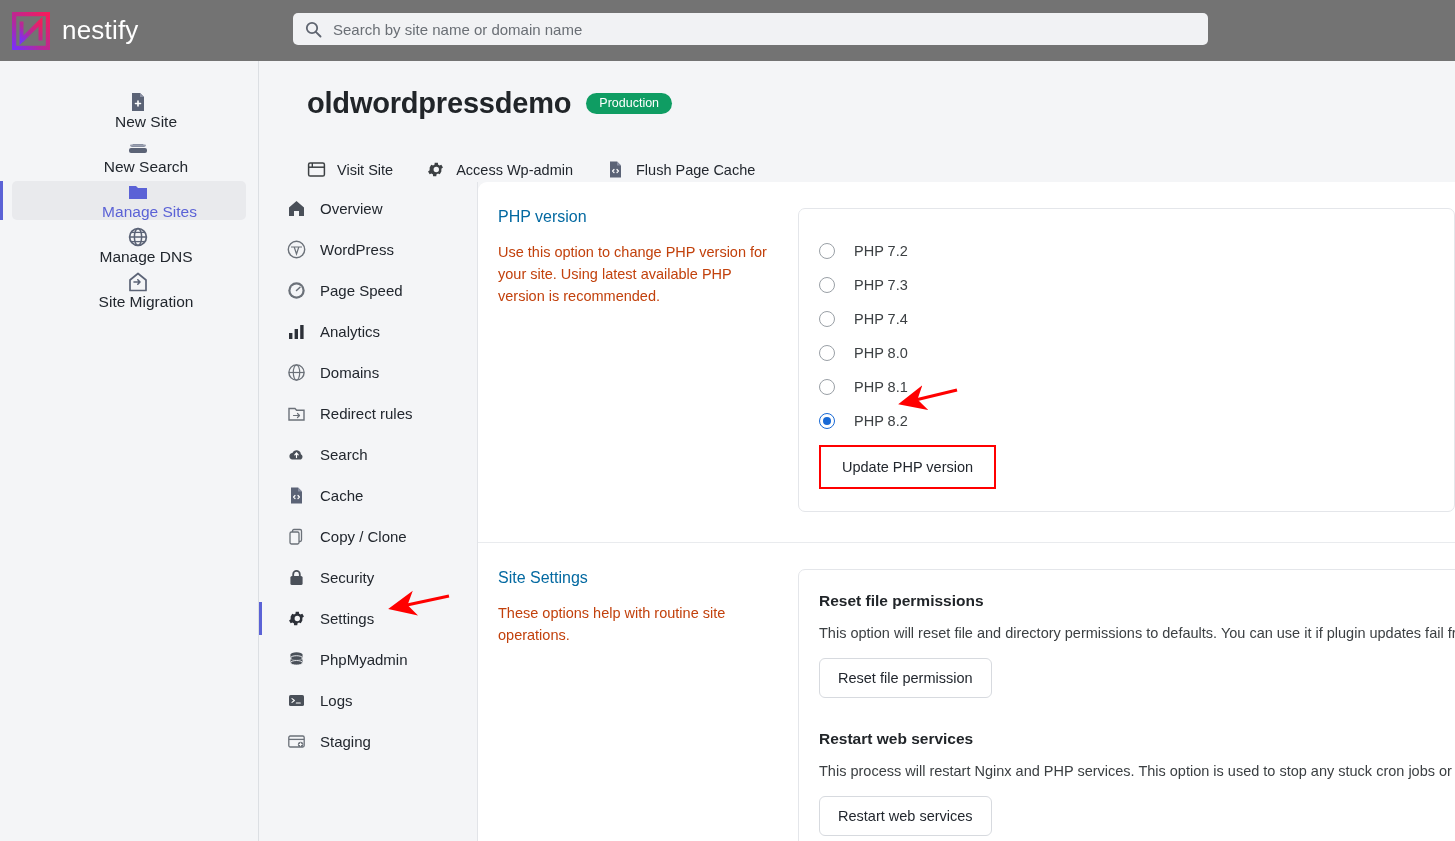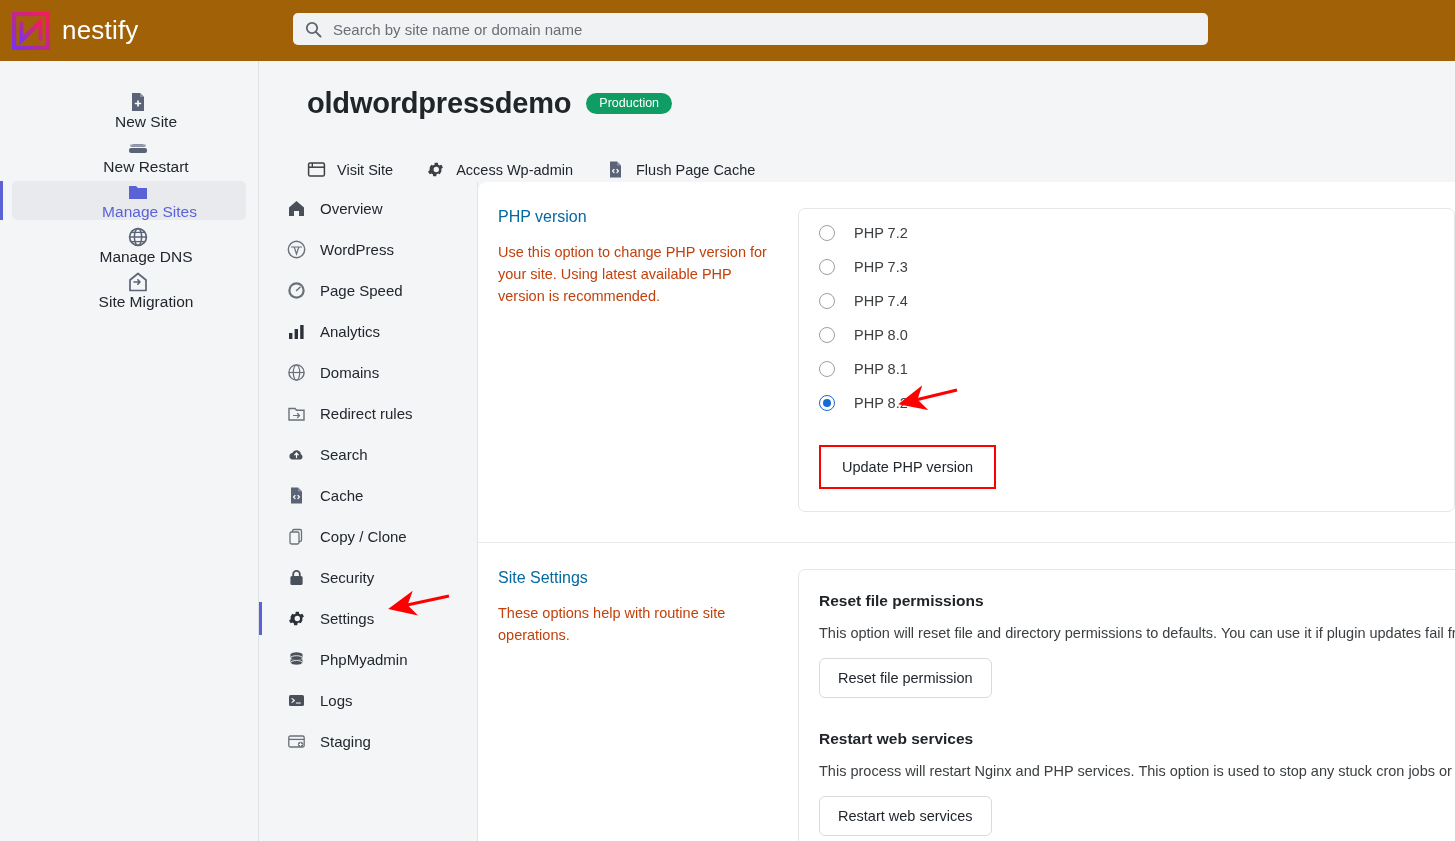--- a/index.html
+++ b/index.html
@@ -8,21 +8,21 @@
     overflow: hidden;
     background: #f4f5f7;
     font-family: "Liberation Sans", sans-serif;
     -webkit-font-smoothing: antialiased;
   }
 
   
   .topbar {
     position: absolute; top: 0; left: 0;
     width: 1455px; height: 61px;
-    background: #a16207;
+    background: #737373;
     display: flex; align-items: center;
   }
   .brand { display: flex; align-items: center; margin-left: 12px; }
   .logo-mark { width: 38px; height: 38px; position: relative; }
   .brand-name {
     color: #ffffff; font-size: 26px; letter-spacing: .2px;
     margin-left: 12px; font-weight: 400;
   }
   .search-wrap {
     position: absolute; left: 293px; top: 13px;
@@ -118,21 +118,21 @@
   .sec-left { width: 300px; flex: 0 0 300px; padding-right: 24px; }
   .sec-title { font-size: 16px; font-weight: 400; color: #0369a1; }
   .sec-desc { margin-top: 15px; font-size: 14.5px; line-height: 1.52; color: #c2410c; }
   .sec-right { flex: 1 1 auto; padding-right: 0px; }
 
   .box {
     border: 1px solid #e4e6ea; border-radius: 7px;
     padding: 16px 20px 22px 20px;
   }
 
-  .radio-row { display: flex; align-items: flex-start; height: 34px; }
+  .radio-row { display: flex; align-items: flex-end; height: 34px; }
   .radio {
     width: 16px; height: 16px; border-radius: 50%;
     border: 1.6px solid #9aa0a6; background: #fff;
     flex: 0 0 16px; position: relative; cursor: pointer;
   }
   .radio.on { border-color: #1769d6; border-width: 1.8px; }
   .radio.on::after {
     content: ""; position: absolute; left: 50%; top: 50%;
     width: 8px; height: 8px; margin: -4px 0 0 -4px;
     border-radius: 50%; background: #1769d6;
@@ -207,21 +207,21 @@
   </div>
 
   <div class="side-item">
     <span class="si-ico">
       <svg width="22" height="22" viewBox="0 0 22 22">
           <rect x="2" y="12" width="18" height="5" rx="2" fill="#5b6376"></rect>
           <path d="M4 11h14l-2-3H6z" fill="#7b8296"></path>
           <rect x="3" y="8.5" width="16" height="2" rx="1" fill="#9aa0b0"></rect>
         </svg>
     </span>
-    <span class="si-label">New Restart</span>
+    <span class="si-label">New Search</span>
   </div>
 
   <div class="side-item active">
     <span class="si-ico">
       <svg width="22" height="22" viewBox="0 0 22 22">
           <path d="M2 5h7l2 2h9v11H2z" fill="#5b62d6"></path>
         </svg>
     </span>
     <span class="si-label">Manage Sites</span>
   </div>

